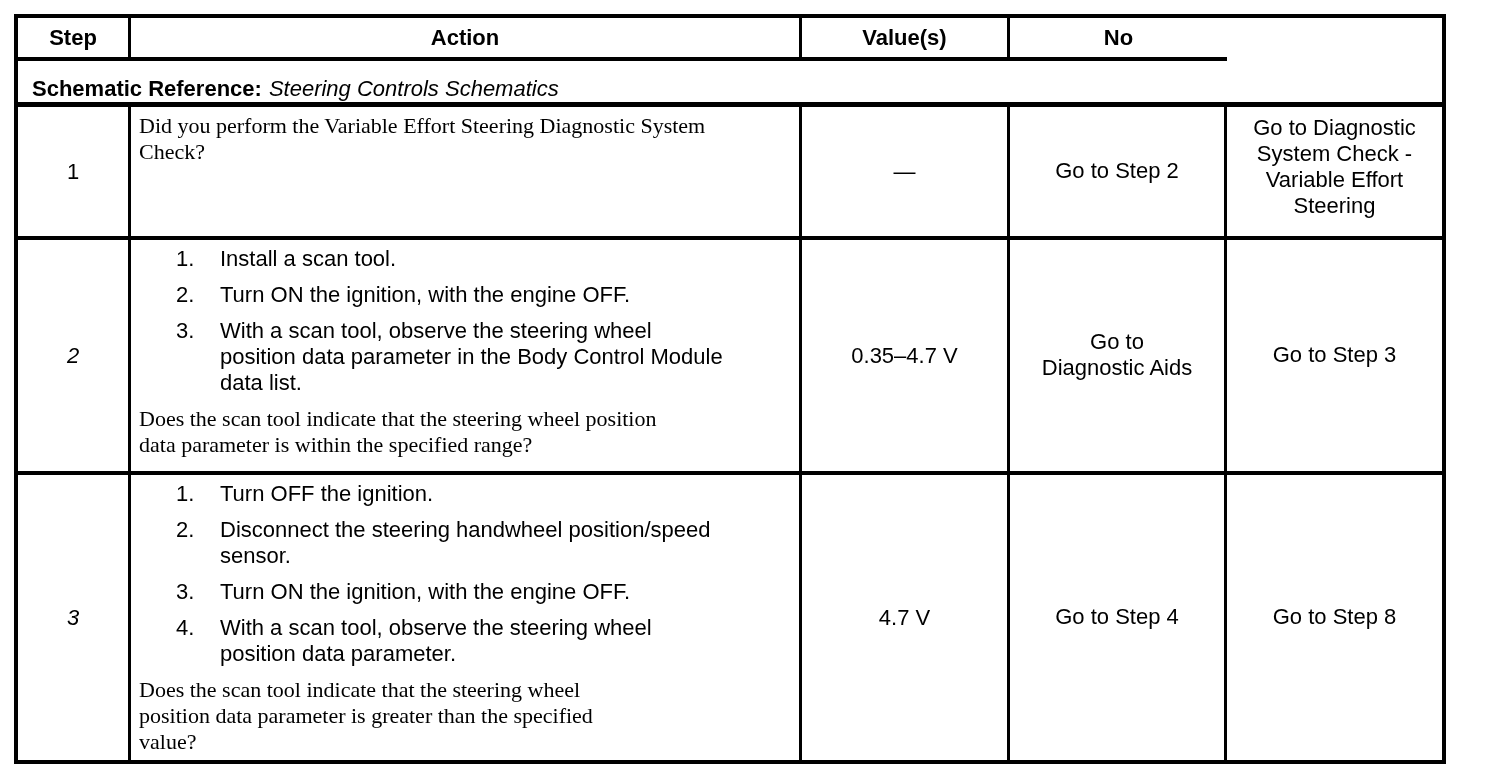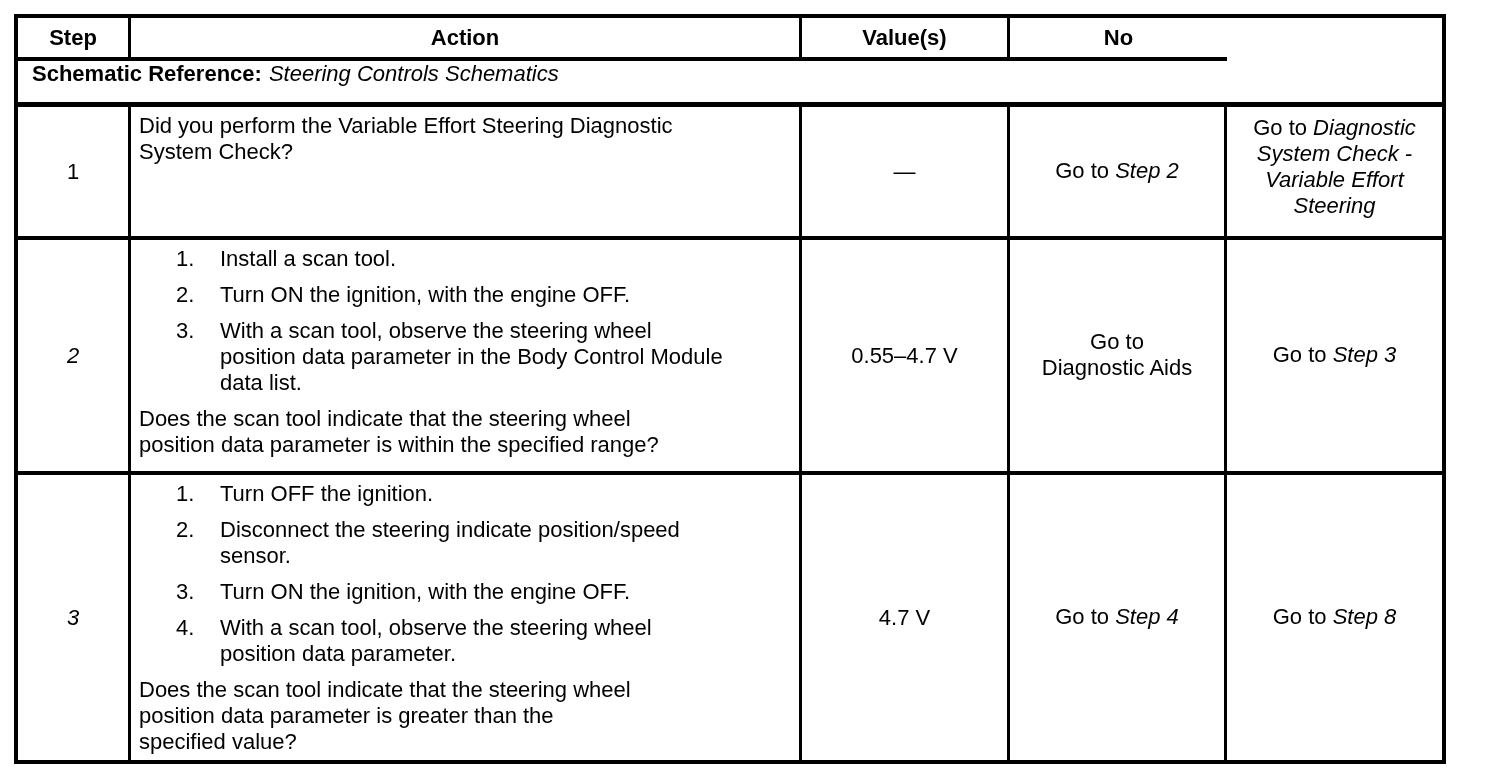--- a/index.html
+++ b/index.html
@@ -51,21 +51,21 @@
     font-weight: bold;
     font-size: 22px;
   }
 
   
   .schematic {
     grid-column: 1 / -1;
     border-right: none;
     border-bottom: 5px solid #000;
     display: flex;
-    align-items: flex-start;
+    align-items: flex-end;
     padding-left: 14px;
     gap: 7px;
   }
   .b { font-weight: bold; }
   .i { font-style: italic; }
 
   
   .stepcell {
     display: flex;
     align-items: center;
@@ -83,21 +83,21 @@
     display: flex;
     padding-left: 37px;
     margin-bottom: 10px;
   }
   .li::before {
     content: counter(li) ".";
     width: 44px;
     flex-shrink: 0;
   }
   .li-text { max-width: 508px; }
-  .question { margin: 0; }
+  .question { margin: 0; font-family: Liberation Serif, serif; }
   .qw1 { max-width: 575px; }
   .qw2 { max-width: 545px; }
   .qw3 { max-width: 500px; }
 
   
   .valuecell {
     display: flex;
     align-items: center;
     justify-content: center;
     text-align: center;
@@ -106,21 +106,21 @@
   
   .gotocell {
     display: flex;
     flex-direction: column;
     align-items: center;
     justify-content: center;
     text-align: center;
     padding: 8px 6px 9px 6px;
   }
   .gotocell.top { justify-content: flex-start; }
-  .goto .it { font-style: italic; }
+  .goto .it { }
   .w156 { display: inline-block; max-width: 156px; }
 </style>
 </head>
 <body>
 
 <div class="page">
   <div class="dtable">
 
     <div class="cell th">Step</div>
     <div class="cell th">Action</div>
@@ -152,36 +152,36 @@
           </div>
         <div class="li">
             <span class="li-text">Turn ON the ignition, with the engine OFF.</span>
           </div>
         <div class="li">
             <span class="li-text">With a scan tool, observe the steering wheel position data parameter in the Body Control Module data list.</span>
           </div>
       </div>
       <p class="question qw2">Does the scan tool indicate that the steering wheel position data parameter is within the specified range?</p>
     </div>
-    <div class="cell valuecell">0.55–4.7 V</div>
+    <div class="cell valuecell">0.35–4.7 V</div>
     <div class="cell gotocell">
       <span class="goto w156"><span>Go to</span> <span>Diagnostic Aids</span></span>
     </div>
     <div class="cell gotocell last">
       <span class="goto"><span>Go to</span> <span class="it">Step 3</span></span>
     </div>
 
     <div class="cell stepcell step-italic r3">3</div>
     <div class="cell actioncell r3">
       <div class="action-list">
         <div class="li">
             <span class="li-text">Turn OFF the ignition.</span>
           </div>
         <div class="li">
-            <span class="li-text">Disconnect the steering indicate position/speed sensor.</span>
+            <span class="li-text">Disconnect the steering handwheel position/speed sensor.</span>
           </div>
         <div class="li">
             <span class="li-text">Turn ON the ignition, with the engine OFF.</span>
           </div>
         <div class="li">
             <span class="li-text">With a scan tool, observe the steering wheel position data parameter.</span>
           </div>
       </div>
       <p class="question qw3">Does the scan tool indicate that the steering wheel position data parameter is greater than the specified value?</p>
     </div>

